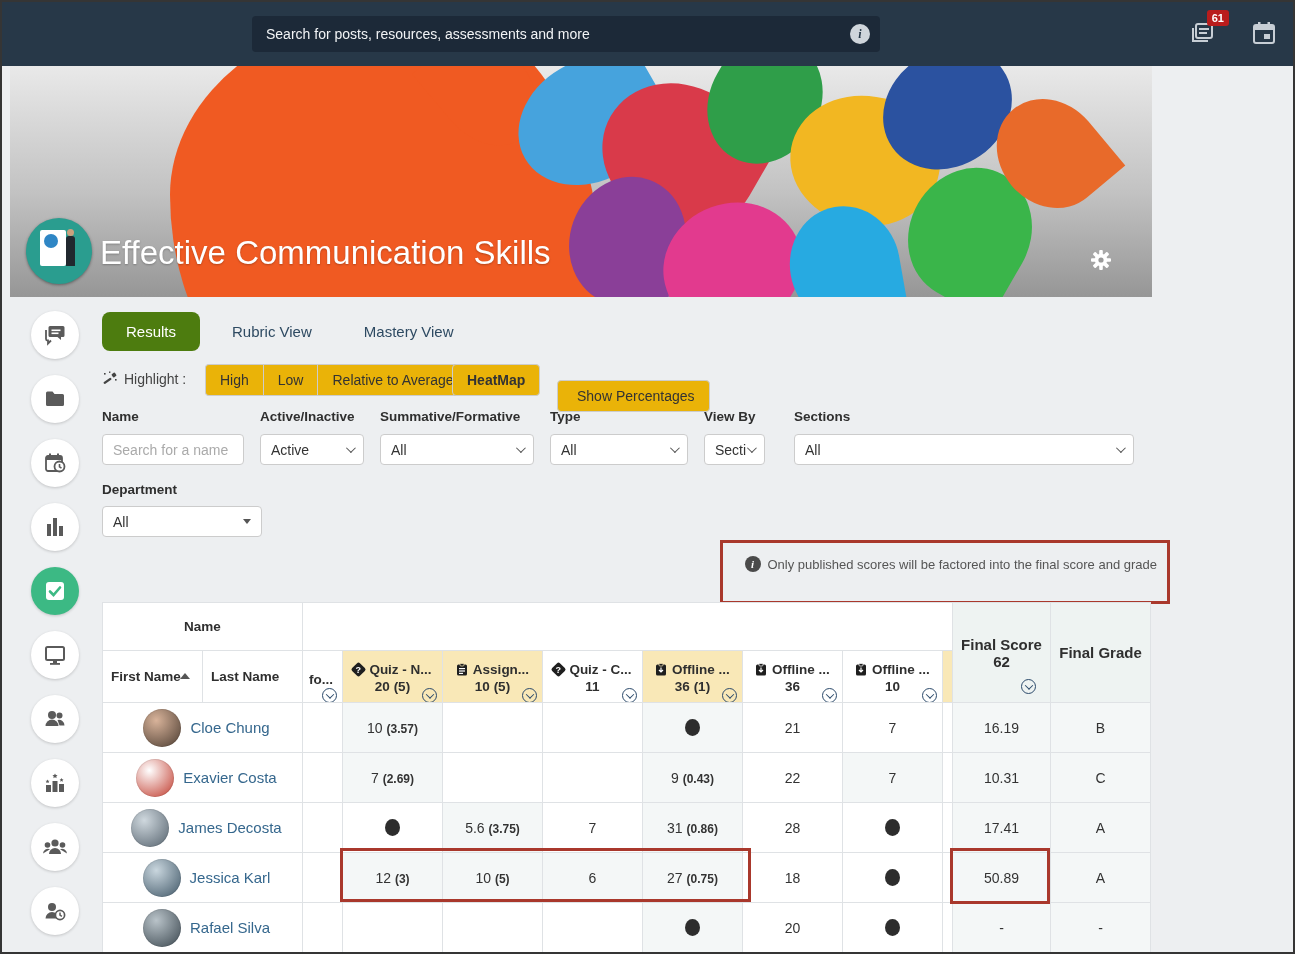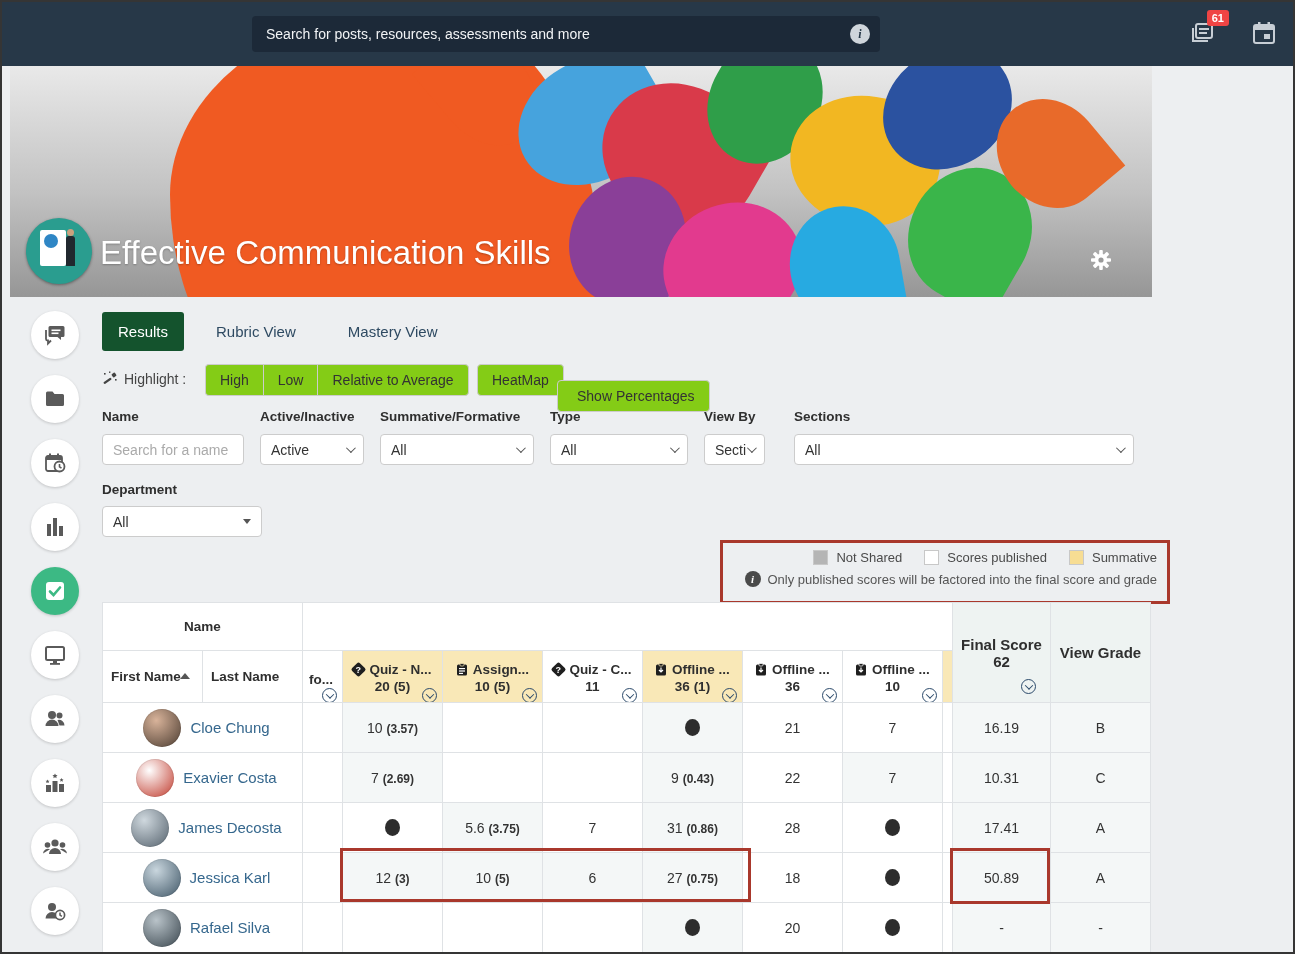--- a/index.html
+++ b/index.html
@@ -8,53 +8,53 @@
   #app { position:relative; width:1295px; height:954px; border:2px solid #353535; background:#edeff1; overflow:hidden; }
 
   
   .navbar { position:absolute; left:0; top:0; width:100%; height:64px; background:#273848; }
   .searchbox { position:absolute; left:250px; top:14px; width:628px; height:36px; background:#1c2938; border-radius:4px; display:flex; align-items:center; }
   .searchbox input { flex:1; background:transparent; border:none; outline:none; color:#fff; font-size:14px; padding:0 14px; font-family:"Liberation Sans",sans-serif; }
   .searchbox input::placeholder { color:#f2f4f6; opacity:1; }
   .search-info { width:20px; height:20px; border-radius:50%; background:#cfd5db; color:#273848; font-size:12px; font-weight:bold; display:flex; align-items:center; justify-content:center; margin-right:10px; font-family:"Liberation Serif",serif; font-style:italic; }
   .nav-icons { position:absolute; right:14px; top:0; height:64px; display:flex; align-items:center; gap:34px; }
   .nav-ic { position:relative; width:28px; height:28px; }
-  .badge { position:absolute; top:-10px; right:-12px; background:#ef4444; color:#fff; font-size:11px; font-weight:bold; padding:2px 5px; border-radius:3px; }
+  .badge { position:absolute; top:-10px; right:-12px; background:#b91c1c; color:#fff; font-size:11px; font-weight:bold; padding:2px 5px; border-radius:3px; }
 
   
   .banner { position:absolute; left:8px; top:64px; width:1142px; height:231px; overflow:hidden; background:linear-gradient(180deg,#e9e9e9 0%,#c2c2c2 55%,#969696 100%); }
   .blob { position:absolute; }
   .course-head { position:absolute; left:8px; top:64px; width:1142px; height:231px; }
   .course-avatar { position:absolute; left:16px; top:152px; width:66px; height:66px; border-radius:50%; background:#2a9d8f; overflow:hidden; box-shadow:0 1px 3px rgba(0,0,0,.4); }
   .course-avatar .board { position:absolute; left:14px; top:12px; width:26px; height:36px; background:#fff; border-radius:2px; }
   .course-avatar .board i { position:absolute; left:4px; top:4px; width:14px; height:14px; border-radius:50%; background:#2f86c5; display:block; }
   .course-avatar .figure { position:absolute; left:40px; top:18px; width:9px; height:30px; background:#21282e; border-radius:3px 3px 0 0; }
   .course-avatar .figure::before { content:""; position:absolute; left:1px; top:-7px; width:7px; height:7px; border-radius:50%; background:#caa07d; }
   .course-title { position:absolute; left:90px; top:168px; color:#fff; font-size:33px; font-weight:400; text-shadow:0 1px 2px rgba(0,0,0,.25); }
   .banner-gear { position:absolute; right:40px; top:183px; }
 
   
   .side-ic { position:absolute; left:29px; width:48px; height:48px; border-radius:50%; background:#fff; box-shadow:0 1px 3px rgba(0,0,0,.18); display:flex; align-items:center; justify-content:center; }
   .side-ic.active { background:#3cb984; }
 
   
   .tabs { position:absolute; left:100px; top:310px; display:flex; align-items:center; }
   .tab { font-size:15px; color:#2e4a62; padding:10px 20px; cursor:pointer; }
-  .tab.active { background:#14532d; color:#fff; border-radius:3px; padding:11px 16px; }
+  .tab.active { background:#4d7c0f; color:#fff; border-radius:8px; padding:11px 24px; }
   .tab + .tab { margin-left:12px; }
 
   
   .toolbar { position:absolute; left:100px; top:362px; width:1048px; height:32px; }
   .hl-label { position:absolute; left:0; top:7px; font-size:14px; color:#444; display:flex; align-items:center; gap:6px; }
-  .btn { display:inline-flex; align-items:center; justify-content:center; gap:7px; background:#84cc16; border:1px solid #ccc; color:#333; font-size:14px; height:32px; padding:0 14px; border-radius:4px; cursor:pointer; }
+  .btn { display:inline-flex; align-items:center; justify-content:center; gap:7px; background:#eab308; border:1px solid #ccc; color:#333; font-size:14px; height:32px; padding:0 14px; border-radius:4px; cursor:pointer; }
   .btn-group { position:absolute; left:103px; top:0; display:flex; }
   .btn-group .btn { border-radius:0; border-right-width:0; }
   .btn-group .btn:first-child { border-radius:4px 0 0 4px; }
   .btn-group .btn:last-child { border-radius:0 4px 4px 0; border-right-width:1px; }
-  .btn-heatmap { position:absolute; left:375px; top:0; }
+  .btn-heatmap { position:absolute; left:350px; top:0;font-weight:bold; }
   .btn-showpct { position:absolute; left:455px; top:16px;padding-left:19px; }
   .right-btns { position:absolute; right:0; top:0; display:flex; }
   .right-btns .btn { border-radius:0; }
   .right-btns .btn:first-child { border-radius:4px 0 0 4px; }
   .right-btns .btn:last-child { border-radius:0 4px 4px 0; }
   .btn.green { background:#3cb984; border-color:#3cb984; color:#fff; }
 
   
   .flabel { position:absolute; font-size:13.5px; font-weight:bold; color:#2f2f2f; }
   .fctrl { position:absolute; height:31px; background:#fff; border:1px solid #ccc; border-radius:4px; font-size:14px; color:#333; display:flex; align-items:center; padding:0 10px; }
@@ -309,34 +309,20 @@
       <span class="chev2"></span>
     </div>
 
   <div class="flabel" style="left:100px; top:480px">Department</div>
   <div class="fctrl" style="left:100px; top:504px; width:160px">
       <span>All</span>
       <span class="caret"></span>
     </div>
 
   <div class="legend">
-    <div class="legend-row1">
-      <span class="legend-item">
-        <span class="legend-sq" style="background: rgb(181, 181, 181);"></span>
-        <span>Not Shared</span>
-      </span>
-      <span class="legend-item">
-        <span class="legend-sq" style="background: rgb(255, 255, 255);"></span>
-        <span>Scores published</span>
-      </span>
-      <span class="legend-item">
-        <span class="legend-sq" style="background: rgb(247, 221, 147);"></span>
-        <span>Summative</span>
-      </span>
-    </div>
     <div class="legend-row2">
       <span class="info-dot">i</span>
       <span>Only published scores will be factored into the final score and grade</span>
     </div>
   </div>
 
   <table class="gtable">
     <colgroup>
       <col style="width:100px">
         <col style="width:100px">
@@ -355,21 +341,21 @@
       <tr>
         <th class="name-group" colspan="2">Name</th>
         <th class="band" colspan="8"></th>
         <th class="fsfg" rowspan="2">
           <div>Final Score</div>
           <div>62</div>
           <span class="chev-circle" style="right:14px; bottom:8px">
               <i></i>
             </span>
         </th>
-        <th class="fsfg" rowspan="2">View Grade</th>
+        <th class="fsfg" rowspan="2">Final Grade</th>
       </tr>
       <tr class="hrow2">
         <th class="fn-head">
           <span>First Name</span>
           <span class="sort-asc"></span>
         </th>
         <th class="fn-head">Last Name</th>
         <th class="fo-head">
           <span>fo...</span>
           <span class="chev-circle">

